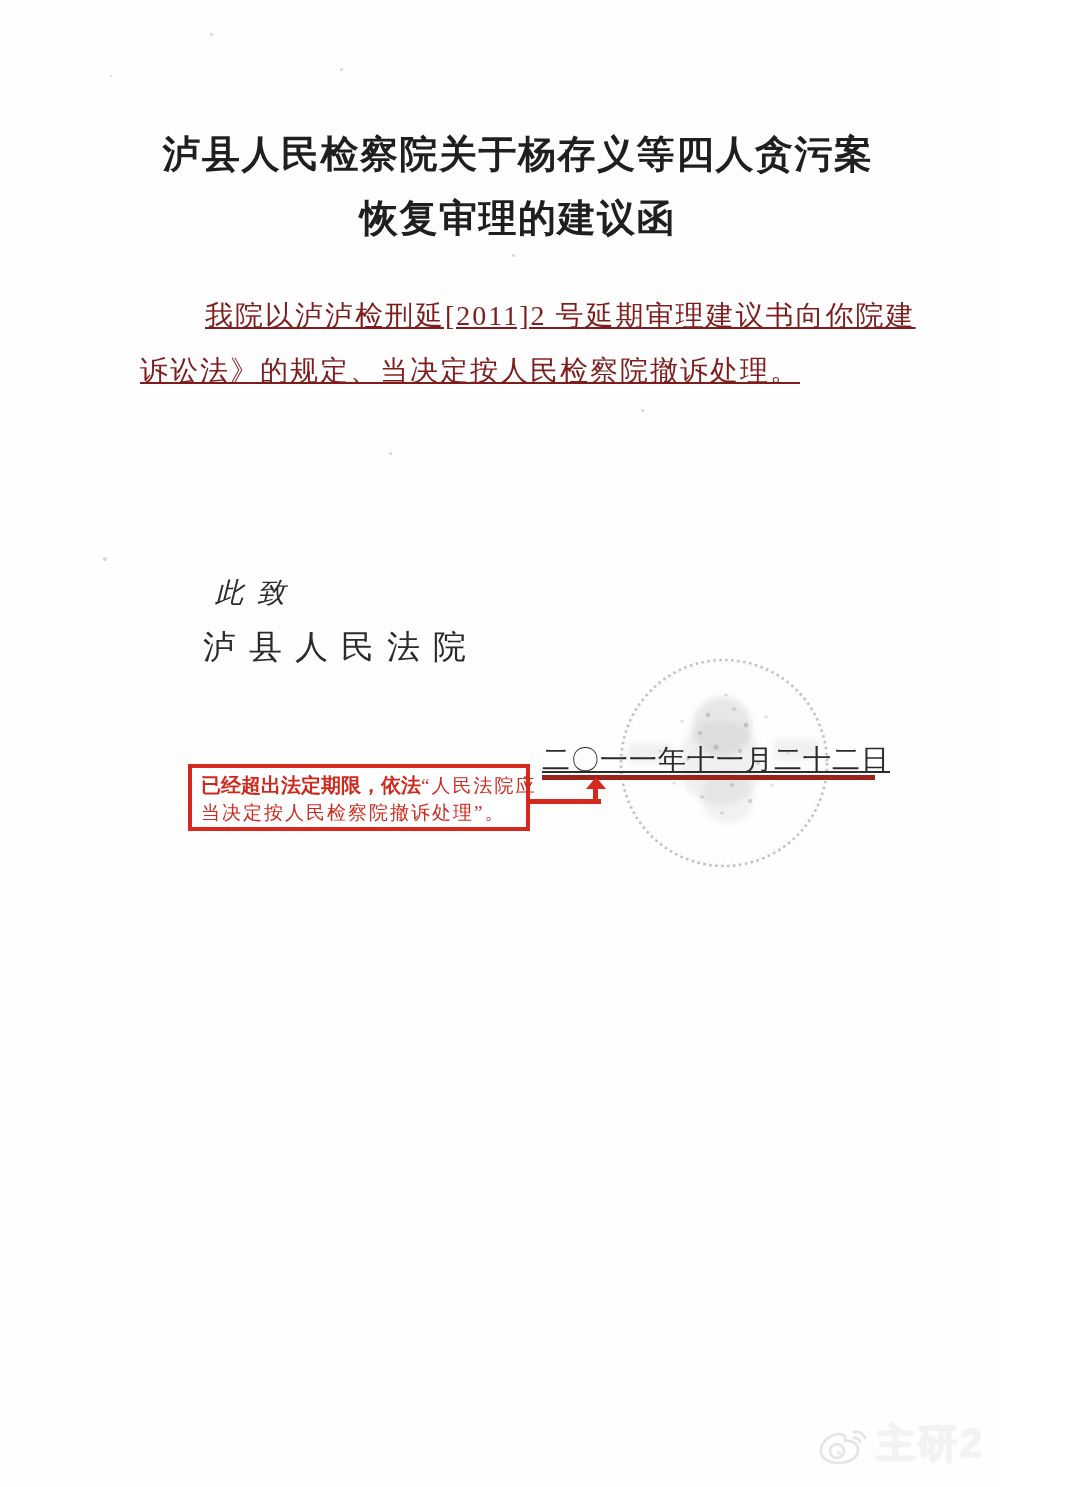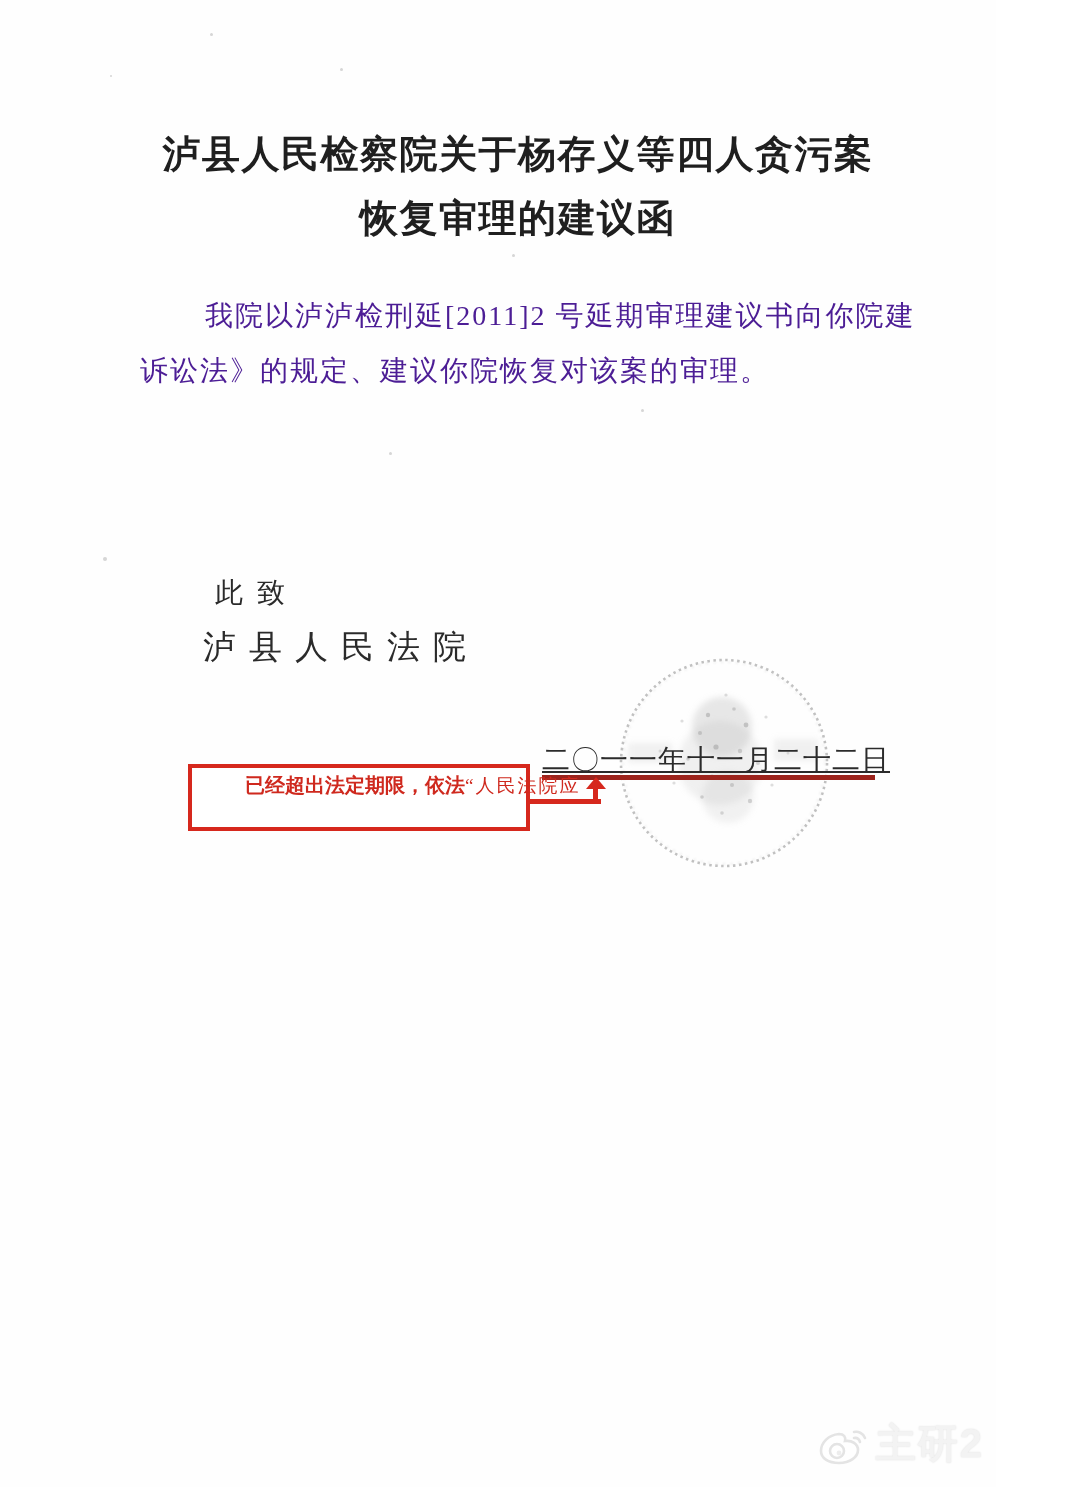--- a/index.html
+++ b/index.html
@@ -16,27 +16,27 @@
     position:absolute;top:122px;left:0;width:1080px;
     transform:translateX(-22px);
     text-align:center;
     font-size:38px;font-weight:700;letter-spacing:1.5px;
     line-height:64px;color:#1f1f1f;
   }
   
   .body-block{
     position:absolute;left:140px;top:288px;width:760px;
     font-size:28px;letter-spacing:2px;line-height:55px;
-    color:#4c1d95;white-space:nowrap;
+    color:#7f1d1d;white-space:nowrap;text-decoration:underline;
   }
   .pline{height:55px;}
   .pline.indent{padding-left:65px;}
   .closing-line{
     position:absolute;left:215px;top:574px;
-    font-size:28px;letter-spacing:14px;color:#2b2b2b;
+    font-size:28px;letter-spacing:14px;color:#2b2b2b;font-style:italic;
   }
   .recipient-line{
     position:absolute;left:203px;top:625px;
     font-size:33px;letter-spacing:13px;color:#2b2b2b;
   }
   
   .date-line{
     position:absolute;left:542px;top:741px;
     font-size:28px;letter-spacing:1px;color:#2b2b2b;
     z-index:4;white-space:nowrap;text-decoration:underline;
@@ -51,21 +51,21 @@
     z-index:1;
   }
   
   .ann-box{
     position:absolute;left:188px;top:764px;width:342px;height:67px;
     border:4px solid #d6281d;box-sizing:border-box;
     background:#fff;z-index:6;
     padding:4px 7px 0 9px;
     color:#cf291e;white-space:nowrap;
   }
-  .ann-line{line-height:27px;height:27px;margin-left:44px;}
+  .ann-line{line-height:27px;height:27px;}
   .ann-bold{
     font-family:"Liberation Sans","DejaVu Sans",sans-serif;
     font-weight:700;font-size:20px;letter-spacing:0px;
   }
   .ann-serif{
     font-family:"Liberation Serif","DejaVu Serif",serif;
     font-size:19px;letter-spacing:2px;
   }
   .conn-h{
     position:absolute;left:528px;top:799px;width:73px;height:5px;
@@ -98,21 +98,21 @@
 
 <div class="page">
 
   <div class="doc-title">
     <div>泸县人民检察院关于杨存义等四人贪污案</div>
     <div>恢复审理的建议函</div>
   </div>
 
   <div class="body-block">
     <div class="pline indent">我院以泸泸检刑延[2011]2 号延期审理建议书向你院建</div>
-    <div class="pline">诉讼法》的规定、建议你院恢复对该案的审理。</div>
+    <div class="pline">诉讼法》的规定、当决定按人民检察院撤诉处理。</div>
   </div>
 
   <div class="closing-line">此致</div>
   <div class="recipient-line">泸县人民法院</div>
 
   <div class="stamp">
     <svg width="216" height="216" viewBox="0 0 216 216">
       <g opacity="0.55">
         <circle cx="108" cy="108" r="103" fill="none" stroke="#8f8f8f" stroke-width="2.6" stroke-dasharray="2.5 3.5" style="filter:blur(0.6px)"></circle>
         <circle cx="108" cy="108" r="101" fill="none" stroke="#bdbdbd" stroke-width="1.4" stroke-dasharray="1.5 6" style="filter:blur(0.8px)"></circle>
@@ -149,20 +149,21 @@
     </svg>
   </div>
 
   <div class="date-line">二〇一一年十一月二十二日</div>
   <div class="date-underline"></div>
 
   <div class="ann-box">
     <div class="ann-line">
       <span class="ann-bold">已经超出法定期限，依法</span><span class="ann-serif">“人民法院应</span>
     </div>
+    <div class="ann-line ann-serif">当决定按人民检察院撤诉处理”。</div>
   </div>
   <div class="conn-h"></div>
   <div class="conn-v"></div>
   <div class="conn-arrow"></div>
 
   <div class="speck" style="left:210px;top:33px;width:3px;height:3px;"></div>
   <div class="speck" style="left:110px;top:75px;width:2px;height:2px;"></div>
   <div class="speck" style="left:340px;top:68px;width:3px;height:3px;"></div>
   <div class="speck" style="left:512px;top:254px;width:3px;height:3px;"></div>
   <div class="speck" style="left:103px;top:557px;width:4px;height:4px;"></div>

